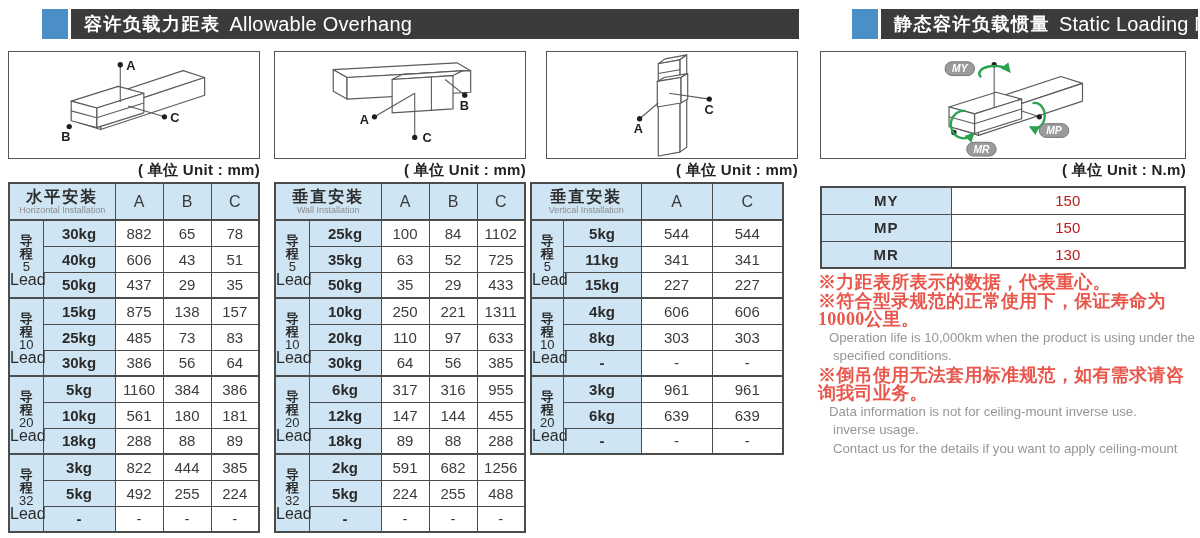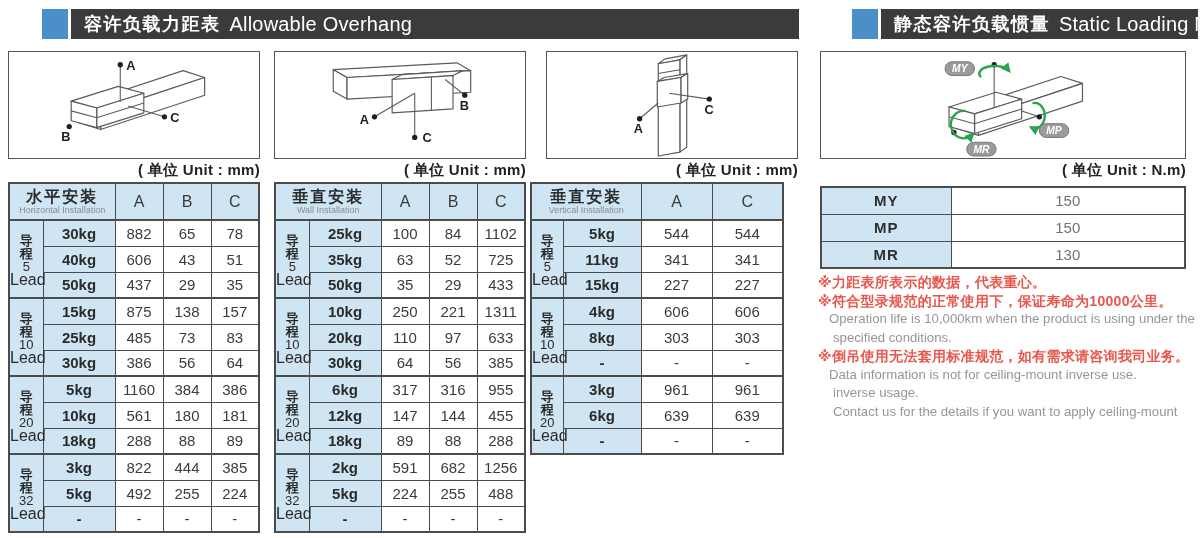--- a/index.html
+++ b/index.html
@@ -60,25 +60,25 @@
   .lz{font-size:13px;font-weight:bold;color:#2b2b2b;line-height:13px;}
   .lnum{font-size:13px;color:#2b2b2b;line-height:14px;}
   .le{font-size:16px;color:#2b2b2b;line-height:11px;}
   .loadcell{background:var(--cell-blue);font-size:15px;font-weight:600;color:#2b2b2b;}
   .valcell{background:#fff;font-size:15px;color:#3c3c3c;}
 
   
   .mtable{position:absolute;left:820px;top:186px;width:366px;border-collapse:collapse;table-layout:fixed;border:2px solid var(--border);}
   .mtable td{border:1px solid var(--border);height:27px;text-align:center;vertical-align:middle;}
   .mlabel{background:var(--cell-blue);font-weight:bold;font-size:15px;width:130px;color:#2f2f2f;letter-spacing:1px;}
-  .mval{font-size:15px;color:#737373;background:#fff;}
+  .mval{font-size:15px;color:#b91c1c;background:#fff;}
 
   
   .notes{position:absolute;left:818px;top:273px;width:382px;}
-  .note-zh{color:var(--note-red);font-size:14px;font-weight:bold;line-height:18.5px;letter-spacing:.3px;}
+  .note-zh{color:var(--note-red);font-size:18px;font-weight:bold;line-height:18.5px;letter-spacing:.3px;font-family:Liberation Serif, serif;}
   .note-en{color:var(--note-gray);font-size:13.2px;line-height:18.5px;padding-left:11px;}
   .note-en.cont{padding-left:15px;}
 </style>
 </head>
 <body>
 
 <div class="page">
 
   <div class="hdr" id="hdrL">
     <div class="hdr-sq"></div>

